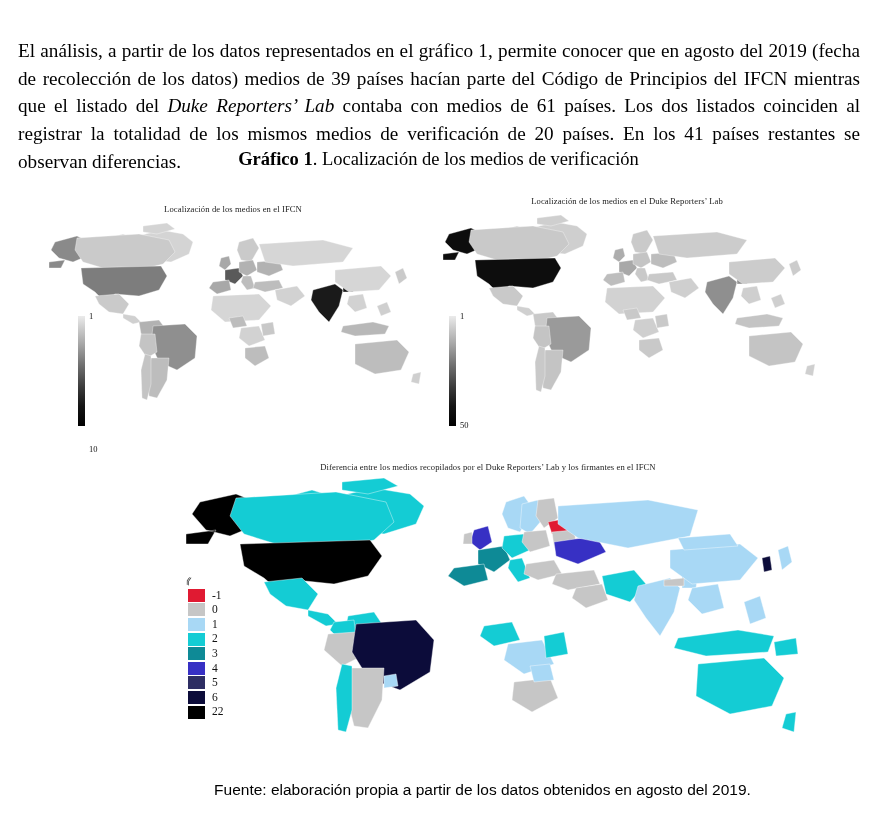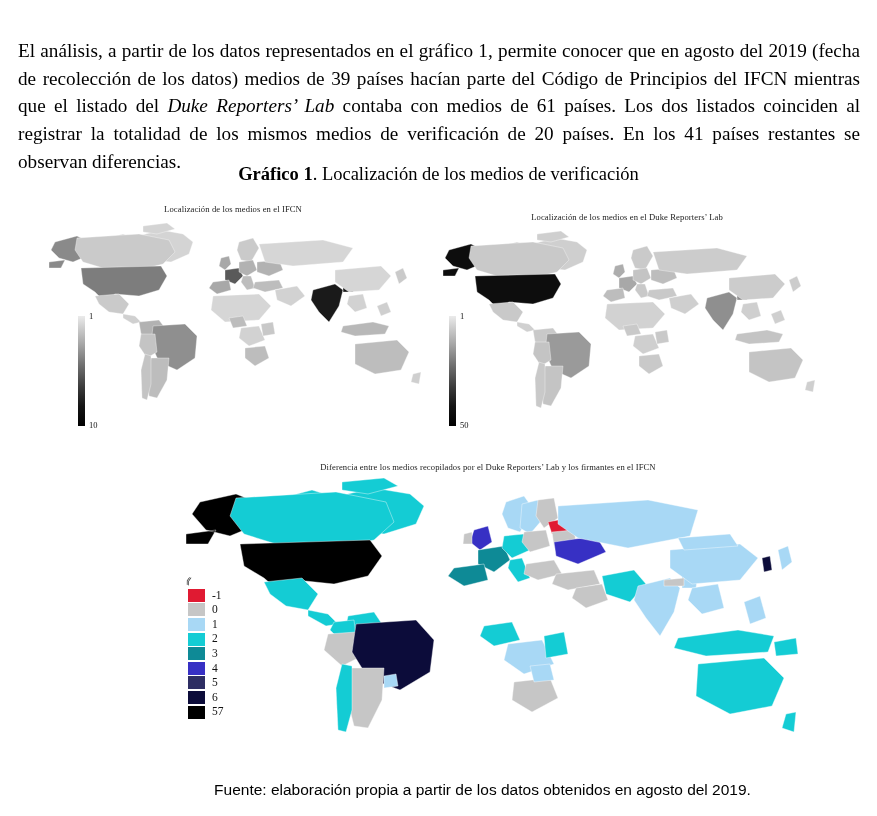--- a/index.html
+++ b/index.html
@@ -21,21 +21,21 @@
     line-height:1.44;
     text-align:justify;
     text-justify:inter-word;
     color:#000;
   }
   .intro i{font-style:italic;}
 
   
   .fig-title{
     position:absolute;
-    left:0; top:163px; width:877px;
+    left:0; top:148px; width:877px;
     text-align:center;
     font-size:18.5px;
     line-height:1.25;
   }
   .fig-title .b{font-weight:bold;}
 
   
   .panel{position:absolute;}
   .panel-title{
     position:absolute;
@@ -45,40 +45,40 @@
     line-height:1.2;
     color:#1a1a1a;
     letter-spacing:.1px;
     white-space:nowrap;
   }
   .map-wrap{position:absolute;left:0;top:14px;width:100%;}
   .map-wrap svg{display:block;width:100%;height:auto;}
 
   
   #panel-ifcn{left:43px;  top:204px; width:380px; height:240px;}
-  #panel-duke{left:437px; top:212px; width:380px; height:240px;text-decoration:underline;}
+  #panel-duke{left:437px; top:196px; width:380px; height:240px;text-decoration:underline;}
   #panel-diff{left:178px; top:462px; width:620px; height:290px;}
 
   
   .colorbar{
     position:absolute;
     width:7px;
     background:linear-gradient(to bottom,#ebebeb 0%,#cfcfcf 10%,#a8a8a8 25%,#6f6f6f 45%,#3a3a3a 65%,#141414 82%,#000000 100%);
   }
   #cbar-ifcn{left:78px;  top:316px; height:110px;}
   #cbar-duke{left:449px; top:316px; height:110px;}
   .cbar-lab{
     position:absolute;
     font-size:8.5px;
     color:#111;
     font-family:"Liberation Serif",serif;
     white-space:nowrap;
   }
   #cbar-ifcn-top{left:89px;  top:311px;}
-  #cbar-ifcn-bot{left:89px;  top:420px;}
+  #cbar-ifcn-bot{left:89px;  top:444px;}
   #cbar-duke-top{left:460px; top:311px;}
   #cbar-duke-bot{left:460px; top:420px;}
 
   
   #legend-diff{
     position:absolute;
     left:188px; top:588px;
     width:58px;
   }
   .legend-tick{
@@ -365,19 +365,19 @@
     <div class="lg-row">
       <span class="lg-swatch" style="background:#2e2e63"></span>
       <span class="lg-label">5</span>
     </div>
     <div class="lg-row">
       <span class="lg-swatch" style="background:#0c0c3a"></span>
       <span class="lg-label">6</span>
     </div>
     <div class="lg-row">
       <span class="lg-swatch" style="background:#000000"></span>
-      <span class="lg-label">57</span>
+      <span class="lg-label">22</span>
     </div>
   </div>
 
   <div class="source">Fuente: elaboración propia a partir de los datos obtenidos en agosto del 2019.</div>
 
 </div>
 
 </body></html>

